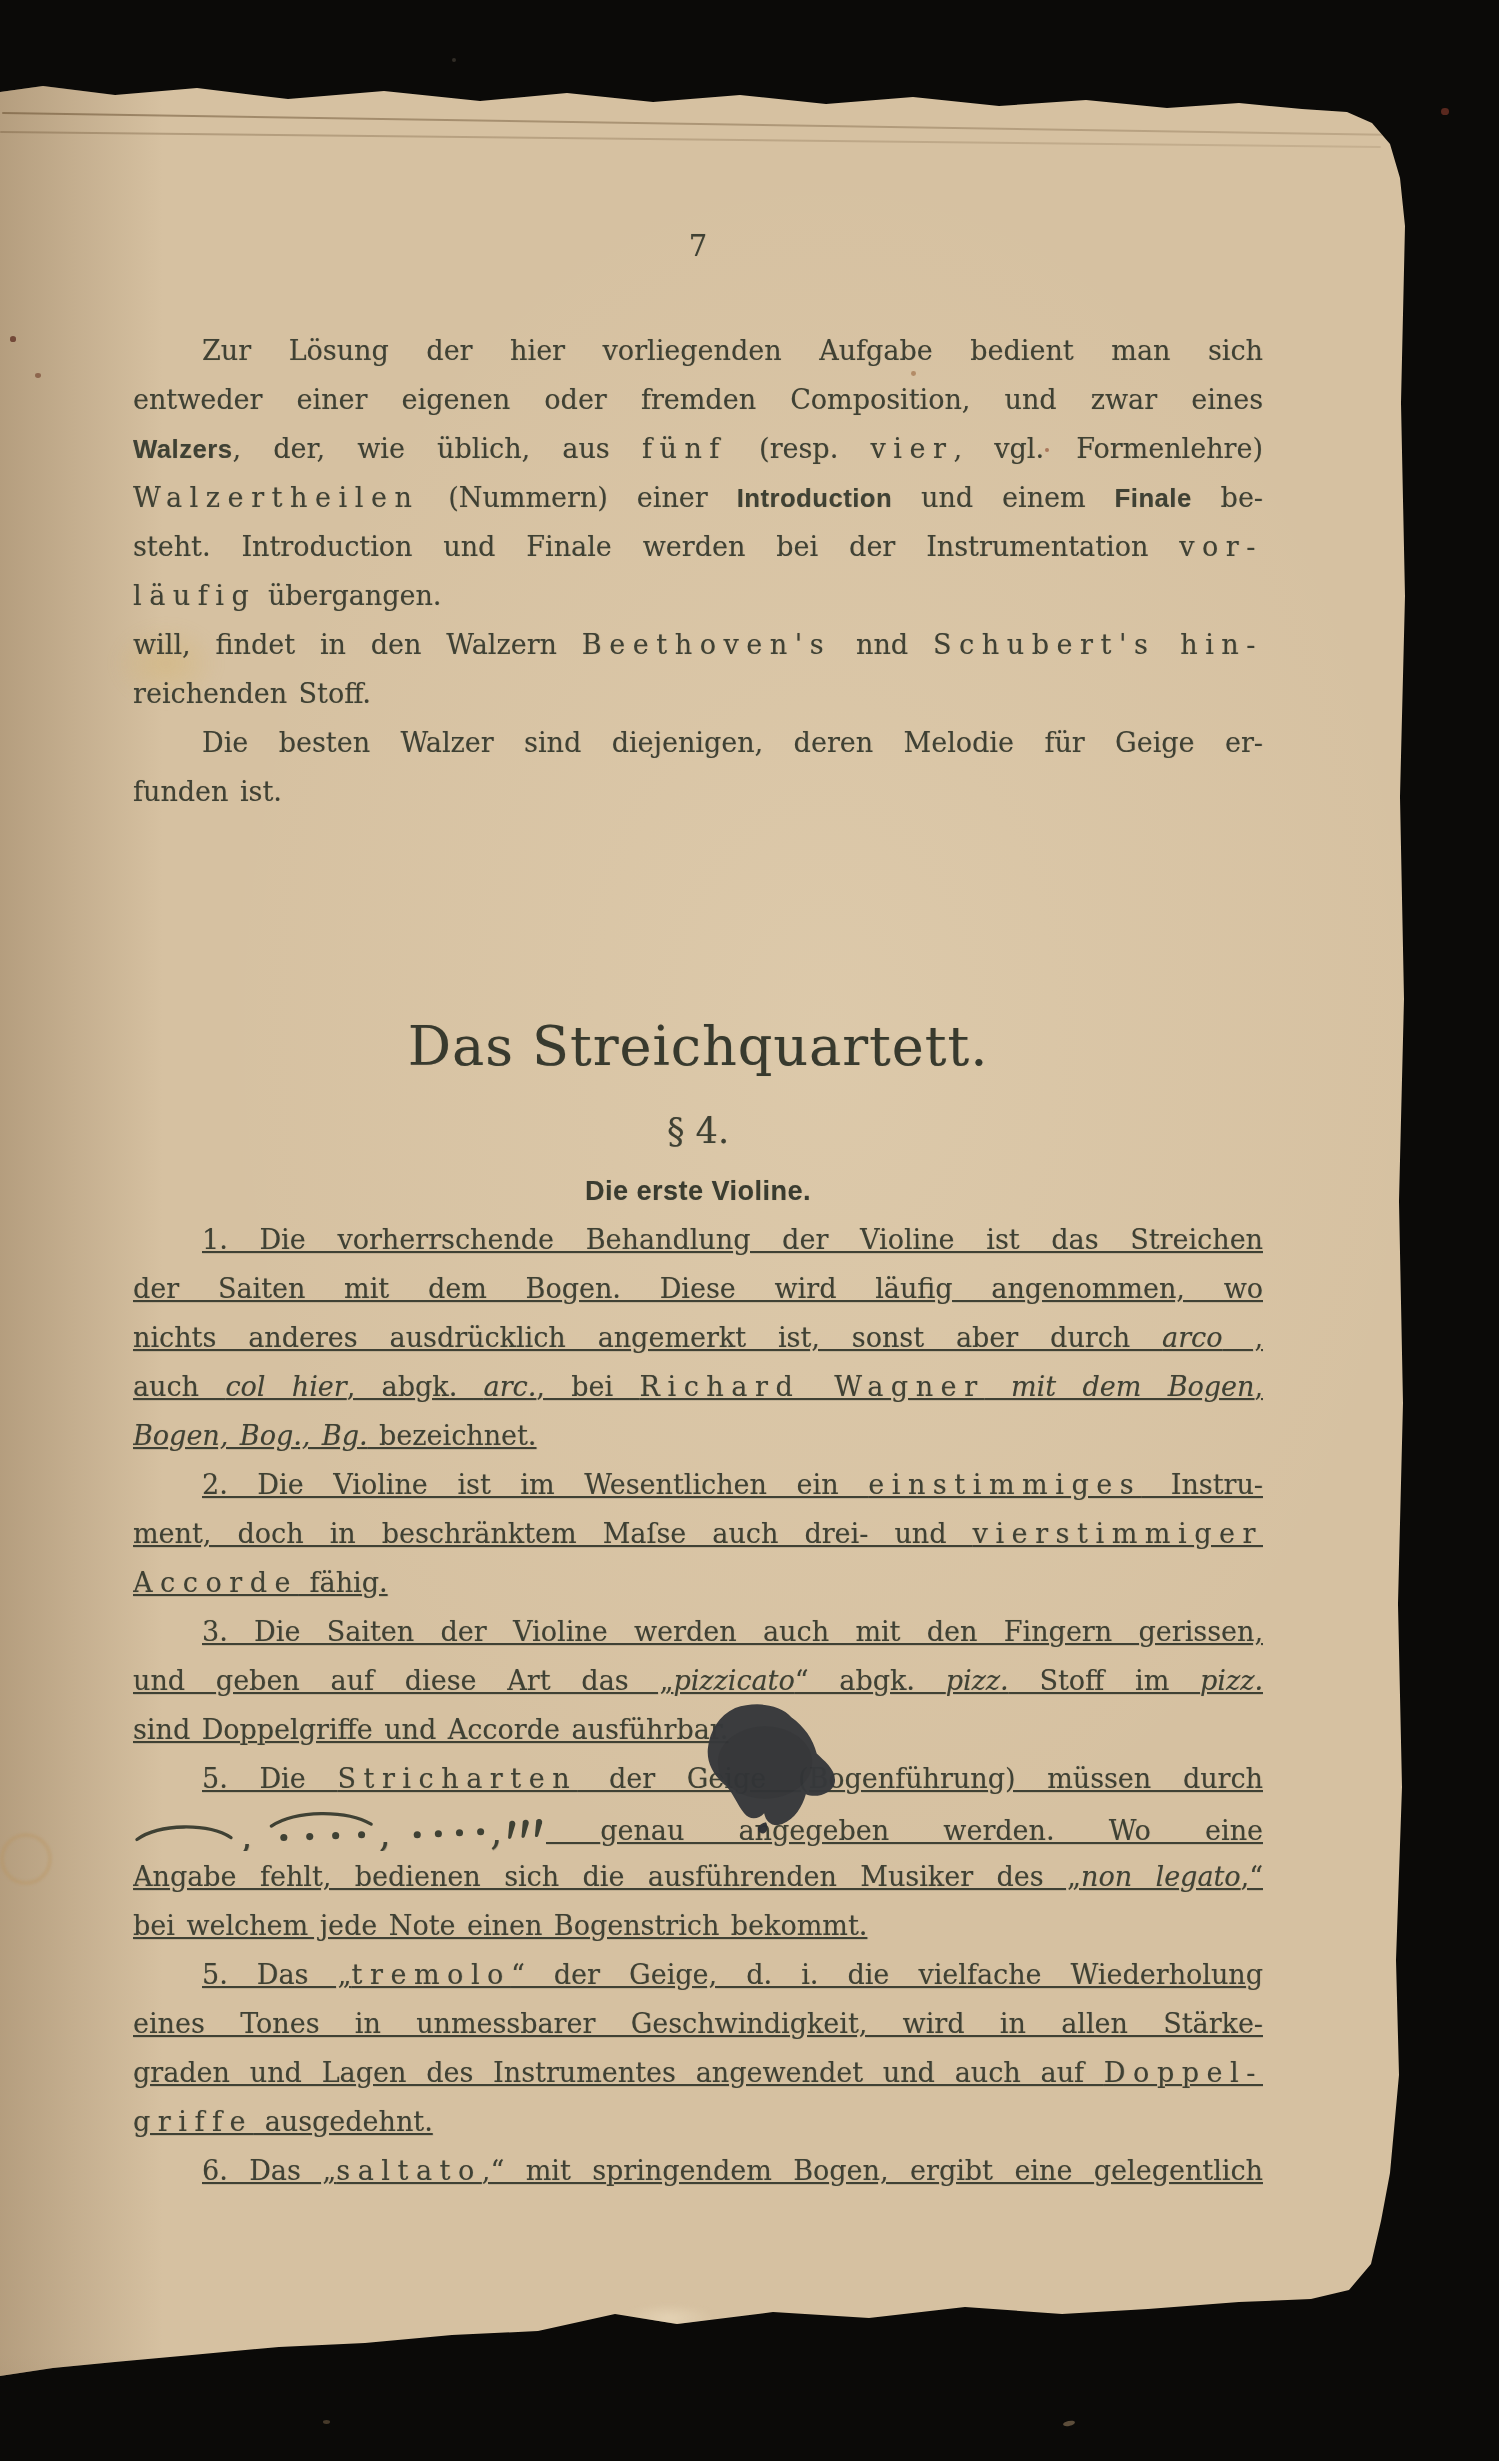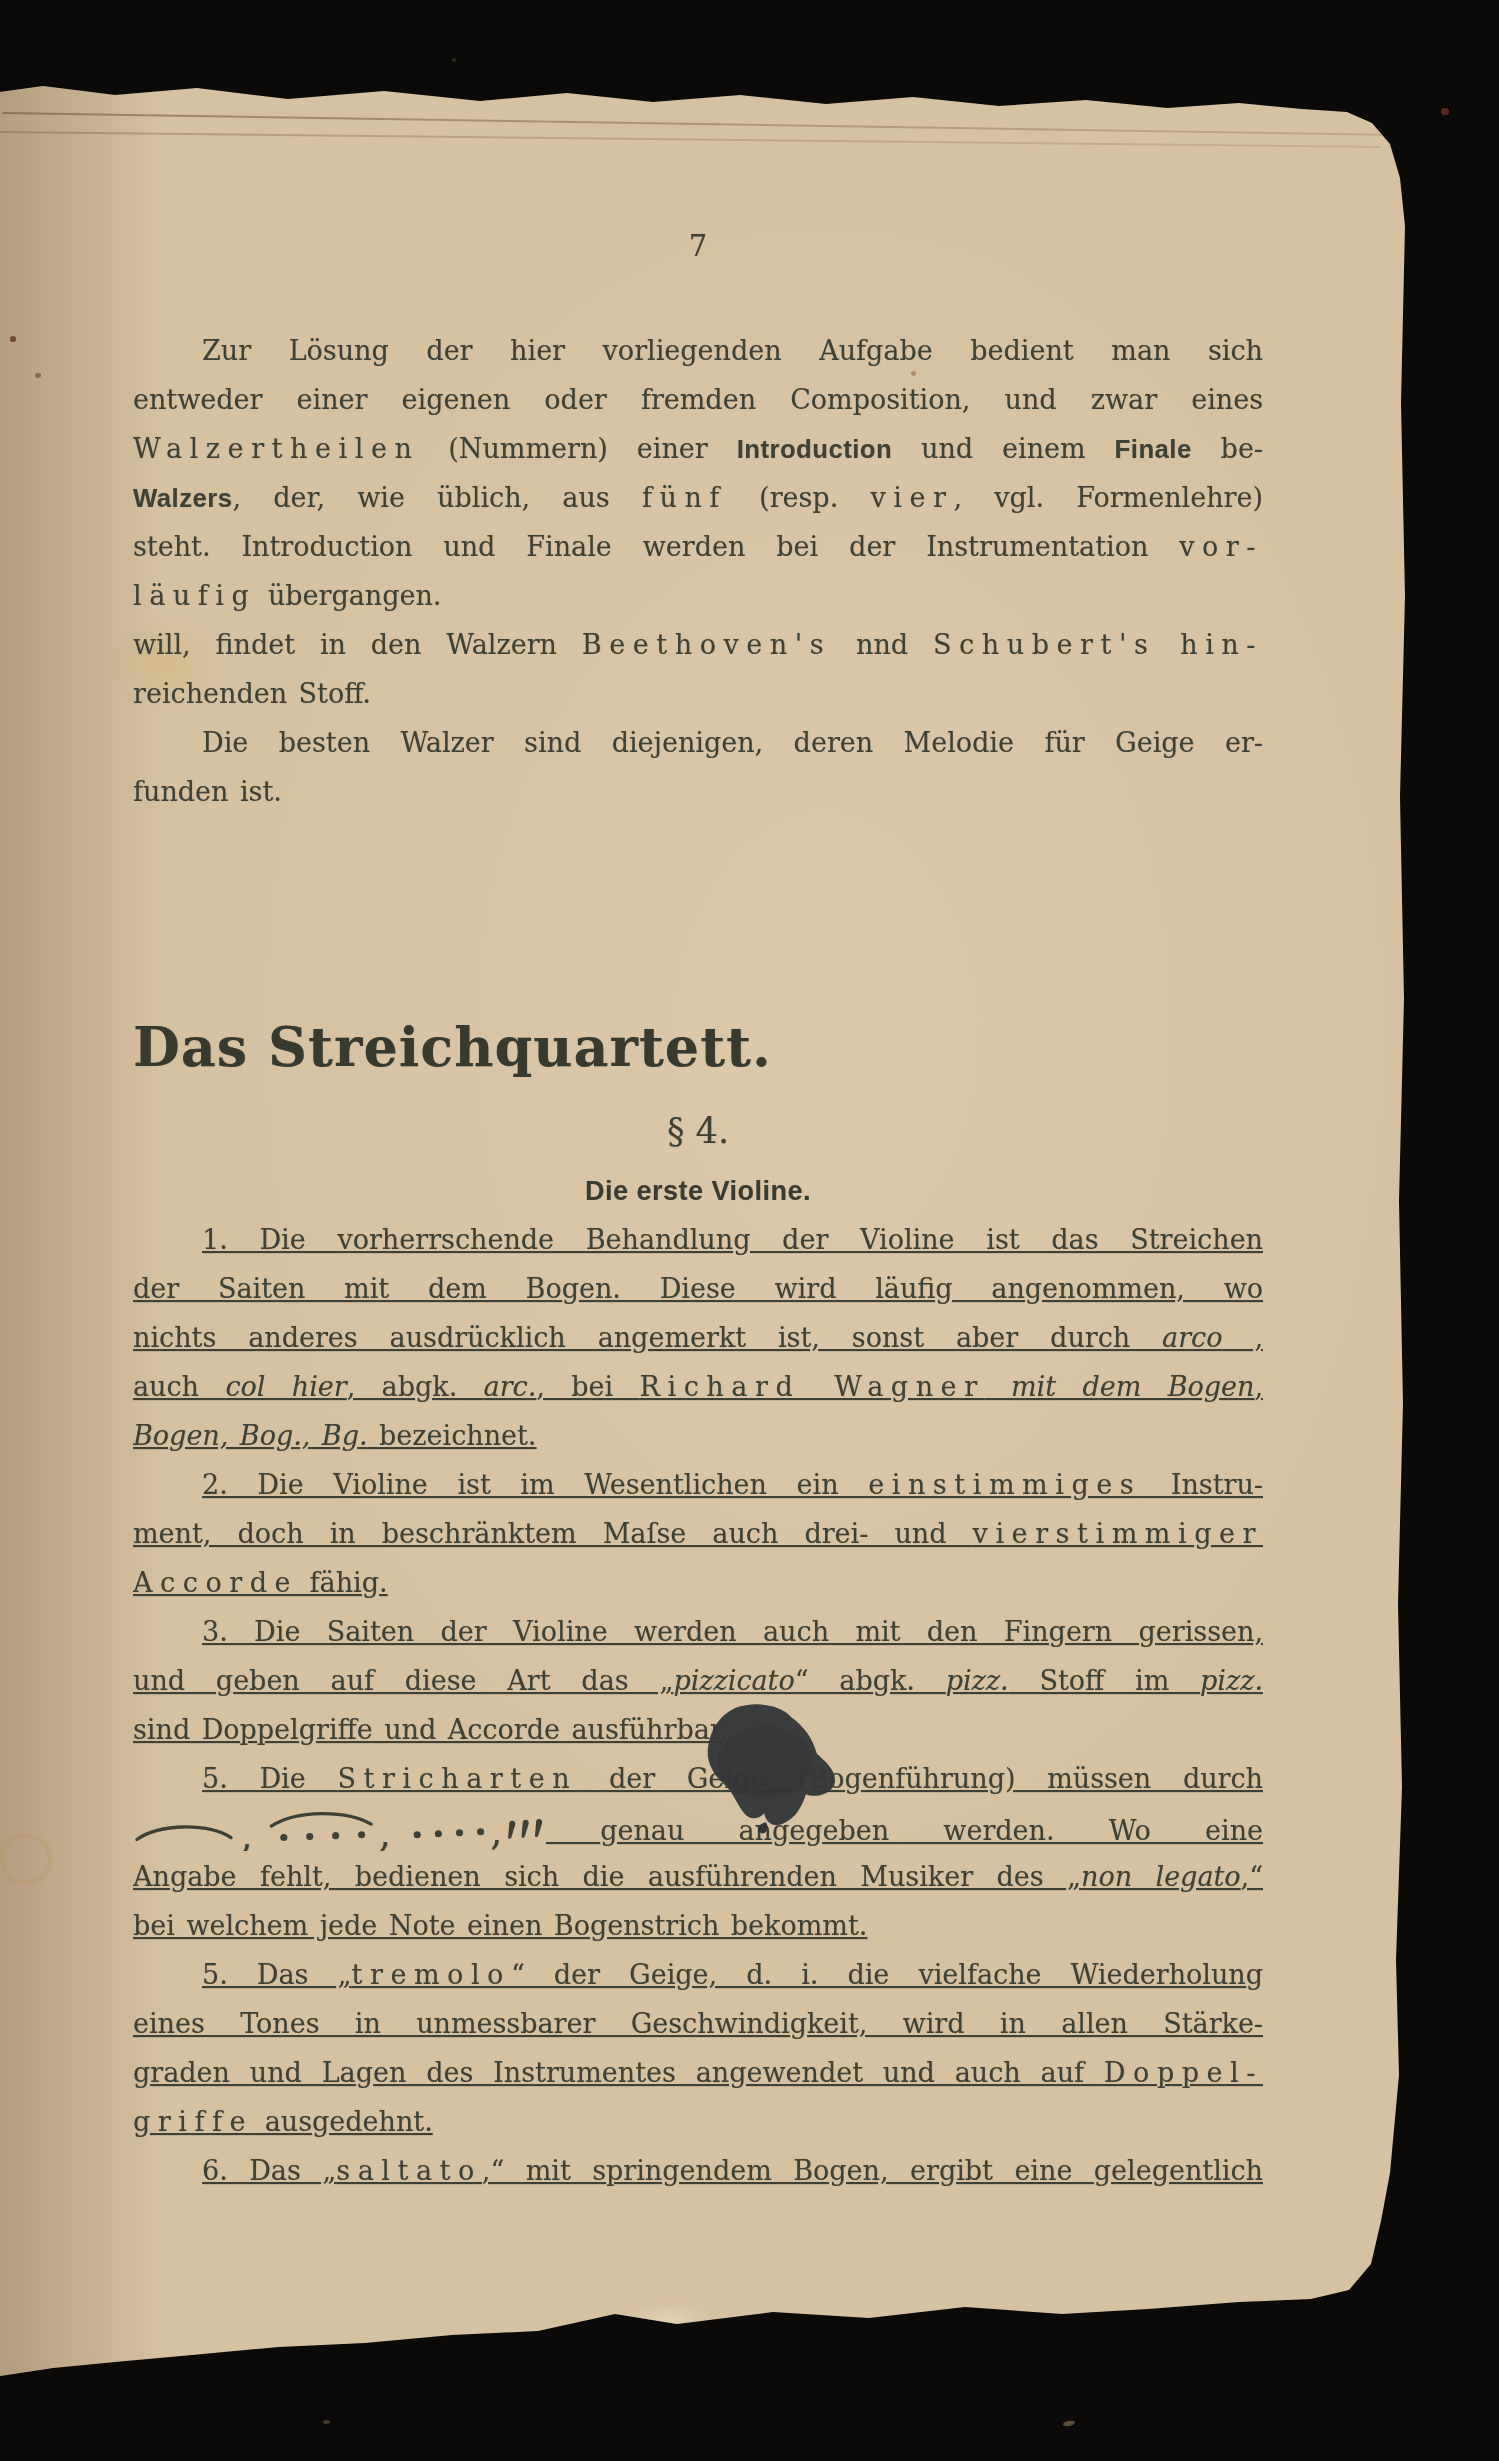--- a/index.html
+++ b/index.html
@@ -43,22 +43,22 @@
         background:radial-gradient(closest-side, rgba(240,226,198,.55), rgba(240,226,198,0));}
   .bspeck{position:absolute;border-radius:50%;}
   .bk1{left:1441px;top:108px;width:7.7px;height:6.7px;background:rgba(122,52,40,.7);}
   .bk2{left:1063px;top:2421px;width:11.5px;height:4.8px;background:rgba(190,160,120,.45);transform:rotate(-12deg);}
   .bk3{left:323px;top:2420px;width:6.7px;height:3.8px;background:rgba(160,130,95,.4);}
   .bk4{left:452px;top:58px;width:3.8px;height:3.8px;background:rgba(120,110,95,.35);}
   
   .ink{color:#3f4134;text-shadow:0.3px 0.4px 0.7px rgba(58,56,42,.35);}
   .pageno{position:absolute;left:133px;top:229px;width:1130px;text-align:center;
           font-size:29px;}
-  .h-main{position:absolute;left:133px;top:1020px;width:1130px;margin:0;text-align:left;
-          font-size:54px;line-height:1;font-weight:700;letter-spacing:1px;color:#383a2e;}
+  .h-main{position:absolute;left:133px;top:1020px;width:1130px;margin:0;text-align:center;
+          font-size:54px;line-height:1;font-weight:400;letter-spacing:1px;color:#383a2e;}
   .h-sec{position:absolute;left:133px;top:1114px;width:1130px;text-align:center;
          font-size:35px;line-height:1;}
   .h-sub{position:absolute;left:133px;top:1178px;width:1130px;text-align:center;
          font-family:Liberation Sans, sans-serif;font-weight:700;font-size:27px;line-height:1;
          letter-spacing:0.5px;color:#3a3c30;}
   .bodycol{position:absolute;left:133px;width:1130px;font-size:27px;word-spacing:2.9px;}
   .b1{top:326px;} .b2{top:1215px;text-decoration:underline;}
   .line{height:49px;line-height:49px;overflow:hidden;}
   .line.just{text-align:justify;text-align-last:justify;}
   .line.left{text-align:left;}
@@ -85,22 +85,22 @@
     <div class="stain st-d2"></div>
     <div class="stain st-d3"></div>
     <div class="stain st-d4"></div>
     <div class="stain st-fold"></div>
 
     <div class="pageno">7</div>
 
     <div class="bodycol b1">
         <div class="line just indent"><span class="seg-n">Zur Lösung der hier vorliegenden Aufgabe bedient man sich</span></div>
         <div class="line just"><span class="seg-n">entweder einer eigenen oder fremden Composition, und zwar eines</span></div>
+        <div class="line just"><span class="seg-b">Walzers</span><span class="seg-n">, der, wie üblich, aus </span><span class="seg-sp">fünf</span><span class="seg-n"> (resp. </span><span class="seg-sp">vier</span><span class="seg-n">, vgl. Formenlehre)</span></div>
         <div class="line just"><span class="seg-sp">Walzertheilen</span><span class="seg-n"> (Nummern) einer </span><span class="seg-b">Introduction</span><span class="seg-n"> und einem </span><span class="seg-b">Finale</span><span class="seg-n"> be-</span></div>
-        <div class="line just"><span class="seg-b">Walzers</span><span class="seg-n">, der, wie üblich, aus </span><span class="seg-sp">fünf</span><span class="seg-n"> (resp. </span><span class="seg-sp">vier</span><span class="seg-n">, vgl. Formenlehre)</span></div>
         <div class="line just"><span class="seg-n">steht.  Introduction und Finale werden bei der Instrumentation </span><span class="seg-sp">vor-</span></div>
         <div class="line left"><span class="seg-sp">läufig</span><span class="seg-n"> übergangen.</span></div>
         <div class="line just"><span class="seg-n">will, findet in den Walzern </span><span class="seg-sp">Beethoven's</span><span class="seg-n"> nnd </span><span class="seg-sp">Schubert's</span><span class="seg-n"> </span><span class="seg-sp">hin-</span></div>
         <div class="line left"><span class="seg-n">reichenden Stoff.</span></div>
         <div class="line just indent"><span class="seg-n">Die besten Walzer sind diejenigen, deren Melodie für Geige er-</span></div>
         <div class="line left"><span class="seg-n">funden ist.</span></div>
       </div>
 
     <h1 class="h-main ink">Das Streichquartett.</h1>
     <div class="h-sec">§ 4.</div>

